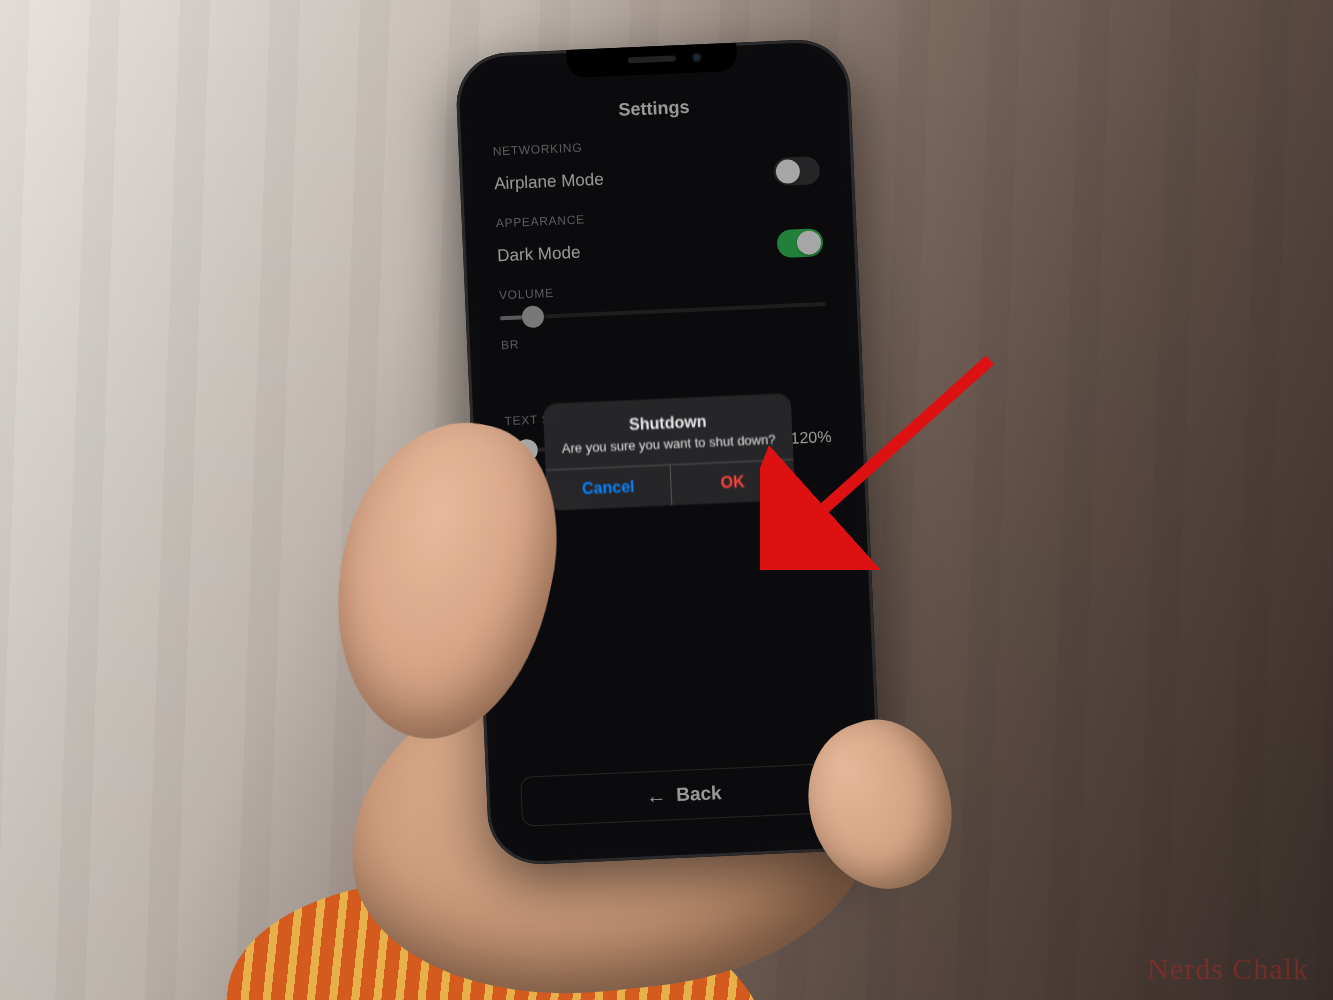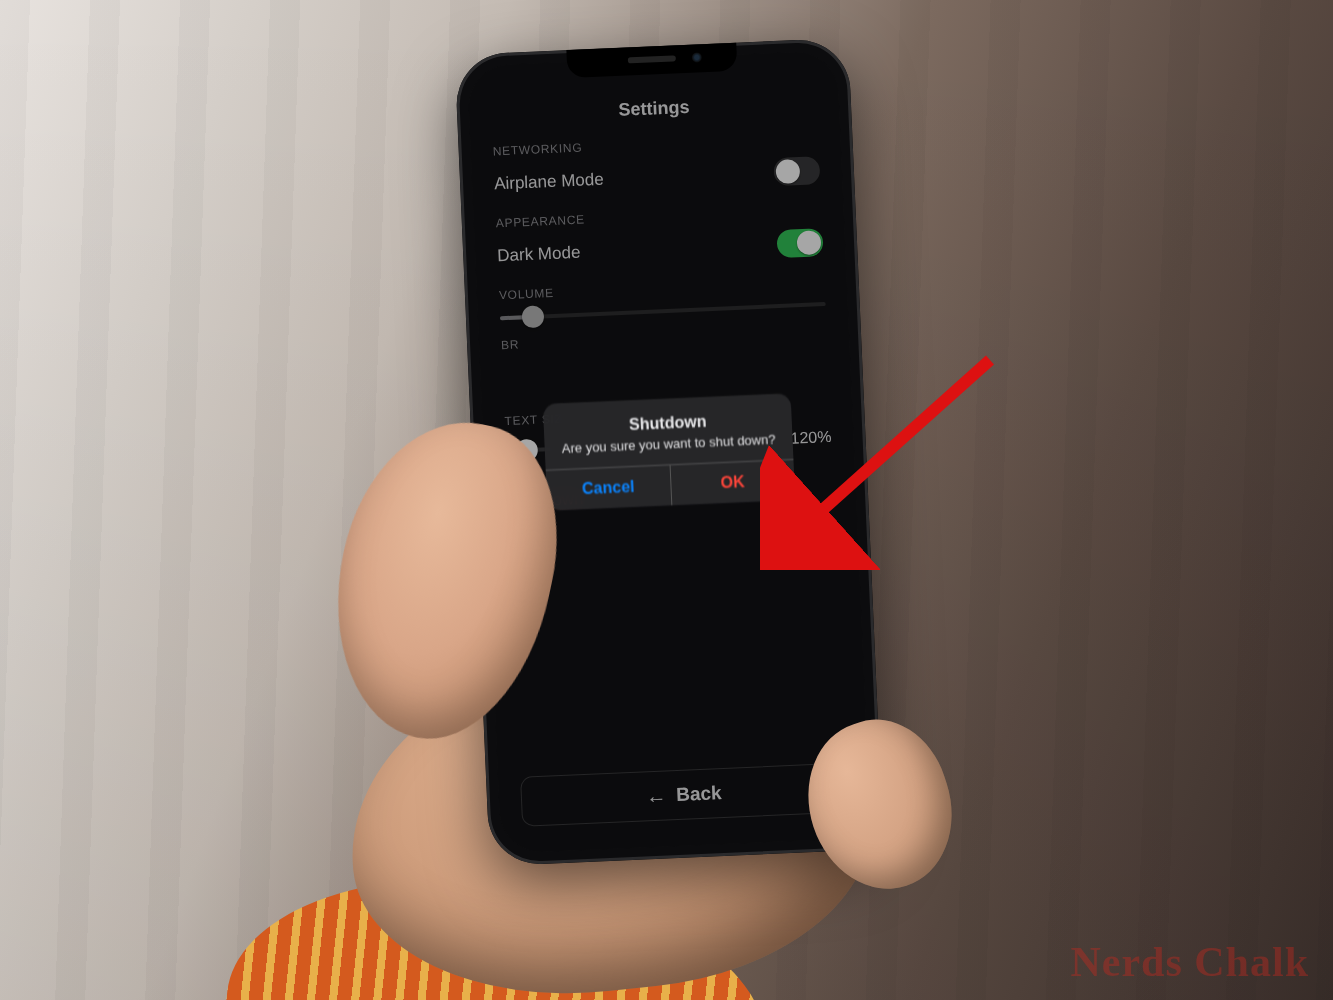--- a/index.html
+++ b/index.html
@@ -247,22 +247,22 @@
     left:760px; top:340px;
     width:260px; height:230px;
     z-index:10;
     pointer-events:none;
   }
 
   
   .watermark {
     position:absolute;
     right:24px; bottom:14px;
-    font-size:42px;
-    font-weight:700;
+    font-size:30px;
+    font-weight:400;
     letter-spacing:1px;
     color:rgba(200,40,30,0.40);
     z-index:20;
     pointer-events:none;
     font-family: Georgia, "Times New Roman", serif;
   }
 </style>
 </head>
 <body>
 

